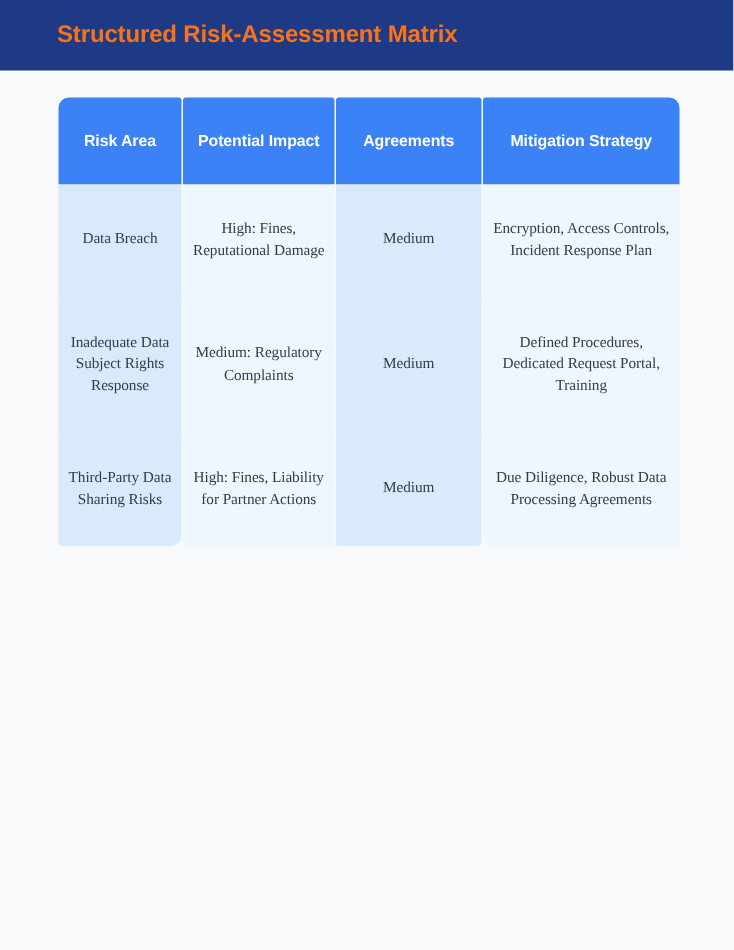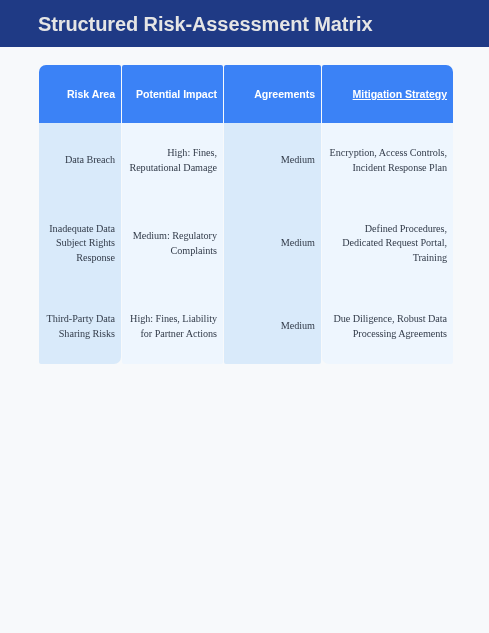--- a/index.html
+++ b/index.html
@@ -30,22 +30,22 @@
   .app-header {
     height: 47px;
     background: #1f3a85;
     display: flex;
     align-items: center;
     padding: 0 38px;
     flex: 0 0 auto;
   }
 
   .app-header-title {
-    color: #e5e5e5;
-    font-size: 20px;
+    color: #f97316;
+    font-size: 16px;
     font-weight: bold;
     letter-spacing: -0.1px;
     line-height: 1.1;
   }
 
   
   .content {
     flex: 1 1 auto;
     padding: 0 38px;
   }
@@ -67,21 +67,21 @@
 
   table.matrix {
     border-collapse: separate;
     border-spacing: 1px 0;
     width: 414px;
     table-layout: fixed;
   }
 
   table.matrix th,
   table.matrix td {
-    text-align: right;
+    text-align: center;
     vertical-align: middle;
     padding: 23px 6px;
     margin-left: 48px;
   }
 
   
   col.c1 { width: 82px; }
   col.c2 { width: 101px; }
   col.c3 { width: 97px; }
   col.c4 { width: 131px; }
@@ -91,21 +91,21 @@
     color: #ffffff;
     font-size: 10.6px;
     font-weight: bold;
     height: 32px;
     letter-spacing: -0.05px;
   }
 
   thead th.h1 { border-radius: 7px 2px 0 0; }
   thead th.h2,
   thead th.h3 { border-radius: 2px 2px 0 0; }
-  thead th.h4 { border-radius: 2px 7px 0 0; text-decoration: underline; }
+  thead th.h4 { border-radius: 2px 7px 0 0; }
 
   tbody td {
     font-size: 10.2px;
     line-height: 1.45;
     color: #333c4a;
     letter-spacing: -0.05px;
   }
 
   
   tbody td.tint-dark  { background: #d9eafa; font-family: Liberation Serif, serif; }

